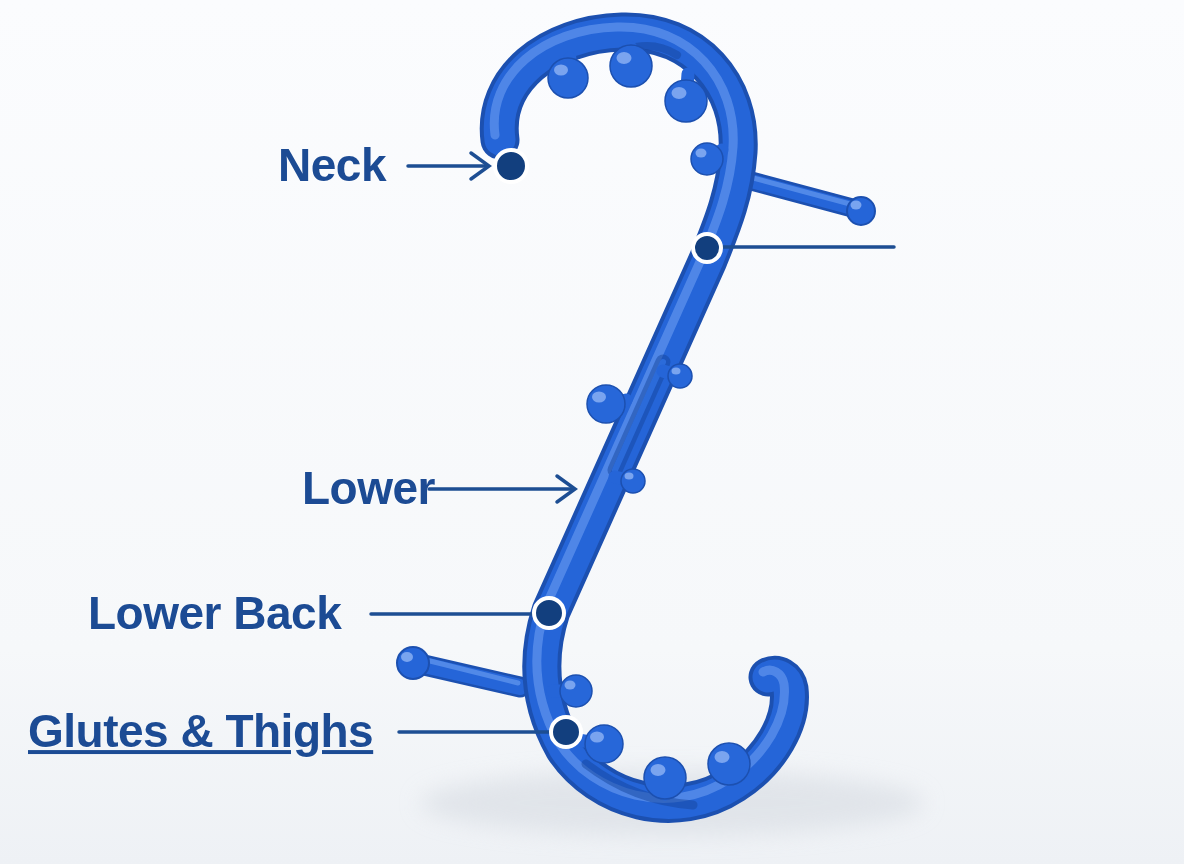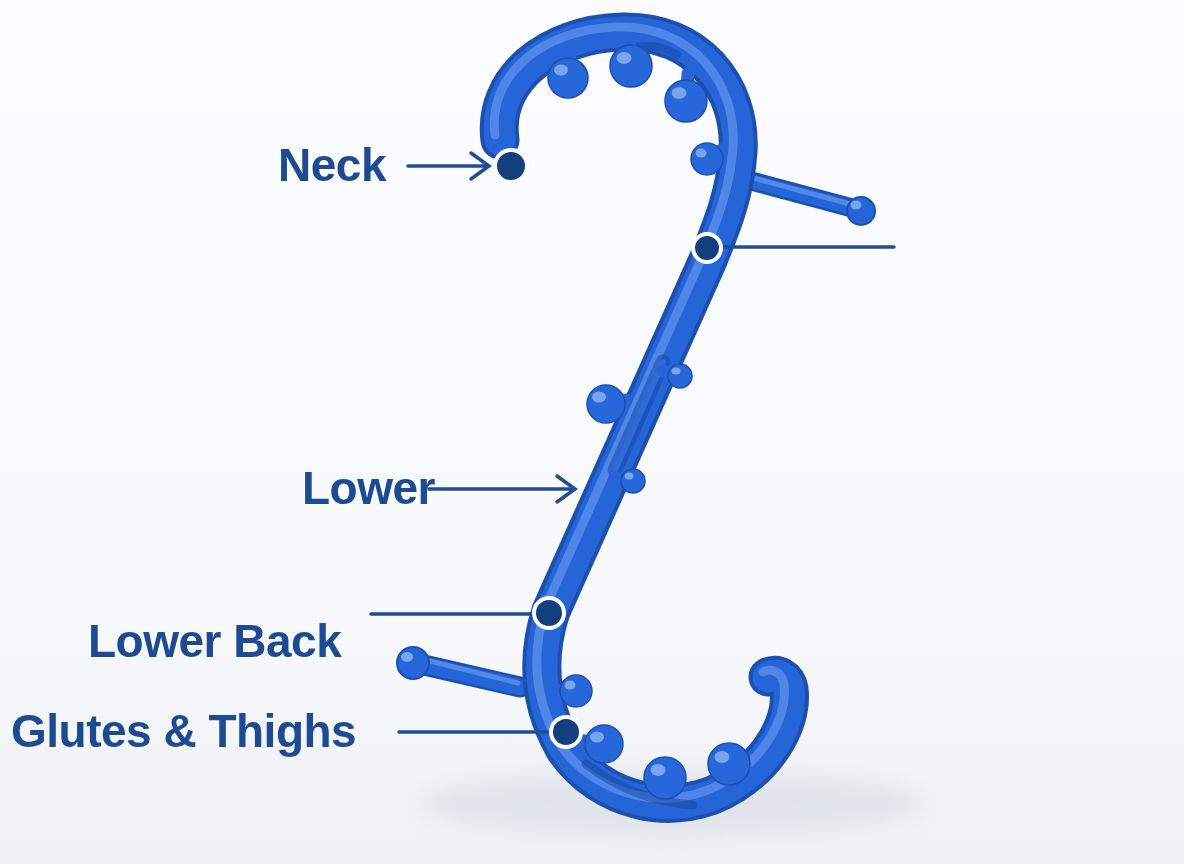--- a/index.html
+++ b/index.html
@@ -168,16 +168,16 @@
       <circle cx="549" cy="613" r="15"></circle>
       <circle cx="566" cy="732" r="15"></circle>
     </g>
   </svg>
 
   <div class="callout-label" style="left:278px; top:166px;">Neck</div>
 
 
   <div class="callout-label" style="left:302px; top:489px;">Lower</div>
 
-  <div class="callout-label" style="left:88px; top:642px;">Lower Back</div>
+  <div class="callout-label" style="left:88px; top:614px;">Lower Back</div>
 
-  <div class="callout-label" style="left:11px; top:732px;">Glutes &amp; Thighs</div>
+  <div class="callout-label" style="left:28px; top:732px;text-decoration:underline;">Glutes &amp; Thighs</div>
 </div>
 
 </body></html>

